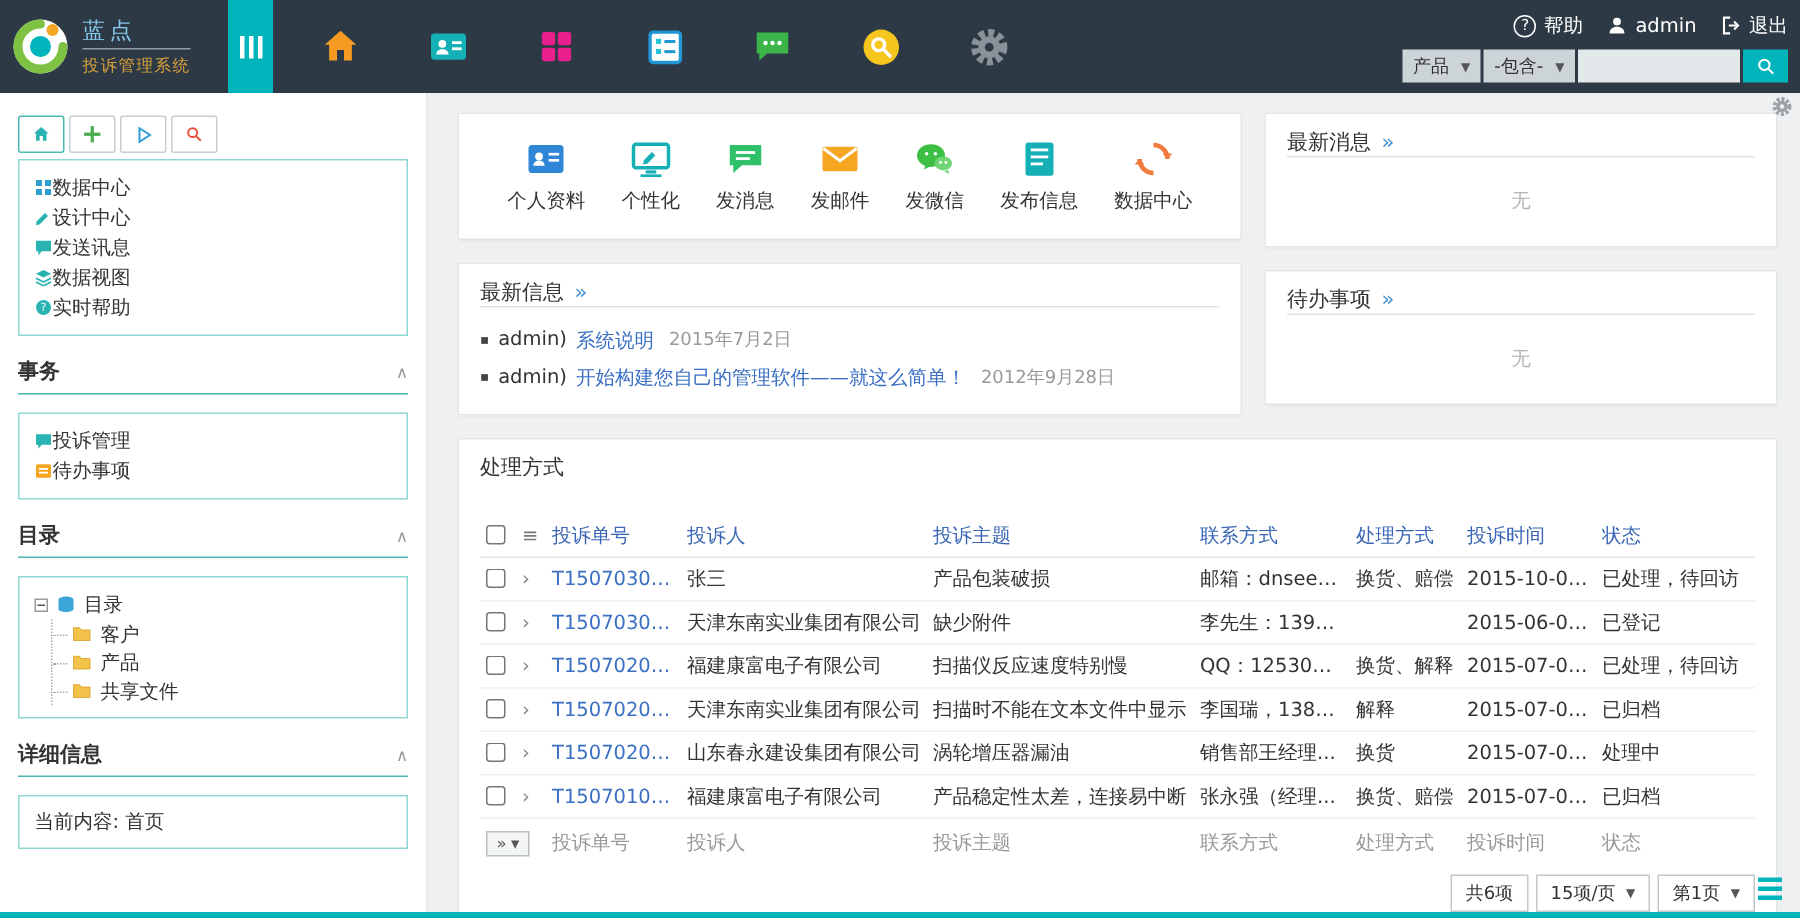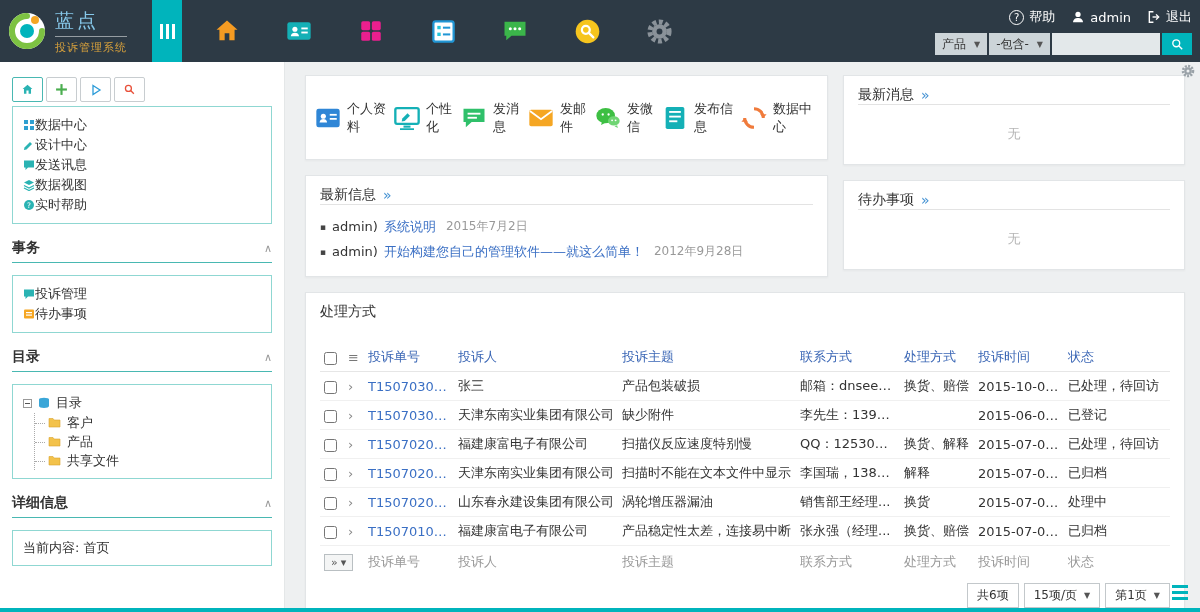--- a/index.html
+++ b/index.html
@@ -3,21 +3,21 @@
 <meta charset="utf-8">
 <style>
 *{box-sizing:border-box;margin:0;padding:0}
 html,body{width:1200px;height:612px;overflow:hidden}
 body{font-family:"DejaVu Sans","Liberation Sans",sans-serif;font-size:13px;color:#333;background:#eef0f1}
 .page{position:relative;width:1200px;height:612px}
 
 
 .topbar{height:62px;background:#2d3a45;display:flex;position:relative}
 .brand{display:flex;align-items:center;gap:9px;padding:0 8px;width:152px;flex:none}
-.brand-title{font-size:19px;color:#86c8ea;letter-spacing:3px;border-bottom:1px solid rgba(255,255,255,.5);padding-bottom:2px}
+.brand-title{font-size:15px;color:#86c8ea;letter-spacing:3px;border-bottom:1px solid rgba(255,255,255,.5);padding-bottom:2px}
 .brand-sub{font-size:11px;color:#d8a13c;margin-top:3px;letter-spacing:1px}
 .menu-block{width:30px;background:#00b4bc;display:flex;align-items:center;justify-content:center;cursor:pointer;flex:none}
 .menu-bars{display:flex;gap:3px}
 .menu-bars i{width:3px;height:15px;background:#fff;display:block}
 .topnav{display:flex;align-items:center;gap:42px;padding-left:30px}
 .nav-btn{width:30px;height:30px;display:flex;align-items:center;justify-content:center;cursor:pointer}
 .topbar-right{position:absolute;right:8px;top:0;height:100%;display:flex;flex-direction:column;align-items:flex-end;justify-content:space-between;padding:8px 0 7px}
 .user-row{display:flex;align-items:center;gap:16px;color:#fff;font-size:13px}
 .user-link{display:flex;align-items:center;gap:5px;cursor:pointer}
 .help-circle{width:15px;height:15px;border:1px solid #fff;border-radius:50%;font-size:10px;display:flex;align-items:center;justify-content:center}
@@ -45,21 +45,21 @@
 .tree-child{display:flex;align-items:center;gap:6px;height:19px;padding-left:13px;position:relative;cursor:pointer}
 .tree-child::before{content:"";position:absolute;left:0;top:50%;width:10px;border-top:1px dotted #aaa}
 
 
 .content{flex:1;padding:13px 15px 0 20px;position:relative;overflow:hidden}
 .card{background:#fff;border:1px solid #e2e5e7;box-shadow:0 1px 2px rgba(0,0,0,.04)}
 .top-grid{display:flex;gap:15px}
 .col-left{width:523px;flex:none}
 .col-right{flex:1}
 .shortcuts{height:85px;display:flex;align-items:center;justify-content:space-evenly;padding:6px 8px}
-.shortcut{display:flex;align-items:center;gap:5px;cursor:pointer;font-size:13px}
+.shortcut{display:flex;flex-direction:column;align-items:center;gap:5px;cursor:pointer;font-size:13px}
 .info-card{margin-top:15px;padding:10px 14px 12px}
 .card-title-row{display:flex;align-items:center;gap:7px;padding-bottom:0;border-bottom:1px solid #e3e3e3;font-size:14px}
 .more{color:#3f8fd2;cursor:pointer}
 .news-list{padding-top:9px}
 .news-item{display:flex;align-items:center;gap:6px;height:25px}
 .bullet{color:#444;font-size:9px}
 .link{color:#3a6fc4;cursor:pointer}
 .date{color:#999;font-size:12px;margin-left:4px}
 .empty-card{padding:10px 14px;height:90px}
 .empty-text{text-align:center;color:#b5b5b5;margin-top:20px}

